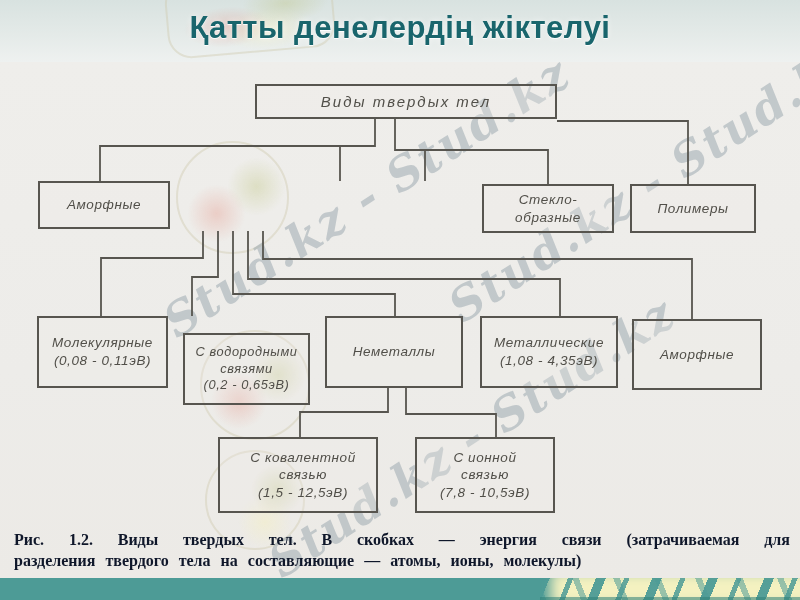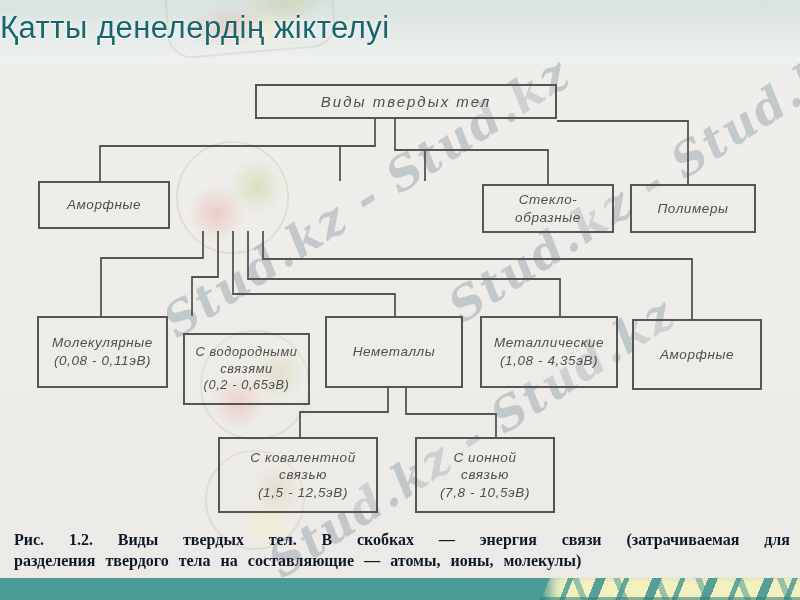--- a/index.html
+++ b/index.html
@@ -14,22 +14,22 @@
   .bottom-bar{position:absolute;left:0;top:578px;width:800px;height:22px;z-index:6;
     background:#4d9b96;}
   .bar-pattern{position:absolute;left:540px;top:0;width:260px;height:22px;
     background-color:#f4f1c0;
     background-image:
       repeating-linear-gradient(112deg, rgba(77,155,150,.95) 0 9px, rgba(77,155,150,0) 9px 26px, rgba(77,155,150,.85) 26px 31px, rgba(77,155,150,0) 31px 52px),
       repeating-linear-gradient(68deg, rgba(77,155,150,.55) 0 6px, rgba(77,155,150,0) 6px 38px);
     box-shadow:inset 0 -3px 0 rgba(47,128,120,.55), inset 18px 0 14px -8px #4d9b96;}
 
   
-  .title{position:absolute;left:0;top:10px;width:800px;z-index:7;text-align:left;
-    font-size:31px;font-weight:normal;color:#19656c;letter-spacing:.5px;
+  .title{position:absolute;left:0;top:10px;width:800px;z-index:7;text-align:center;
+    font-size:31px;font-weight:bold;color:#19656c;letter-spacing:.5px;
     text-shadow:0 1px 0 rgba(255,255,255,.85),0 0 6px rgba(255,255,255,.6);}
 
   
   .logo-mark{position:absolute;z-index:2;opacity:.55;}
   .lm-ring{position:absolute;inset:8%;border:2px solid rgba(205,200,172,.75);border-radius:50%;}
   .lm-rect .lm-ring{border-radius:24px;}
   .lm-blob{position:absolute;width:60%;height:60%;border-radius:50%;}
   .lm-salmon{background:radial-gradient(closest-side,rgba(226,132,116,.55),rgba(226,132,116,0) 72%);left:8%;top:32%;}
   .lm-olive{background:radial-gradient(closest-side,rgba(186,192,118,.6),rgba(186,192,118,0) 72%);left:38%;top:12%;}
   .lm-cream{background:radial-gradient(closest-side,rgba(246,240,190,.8),rgba(246,240,190,0) 75%);left:28%;top:38%;}

